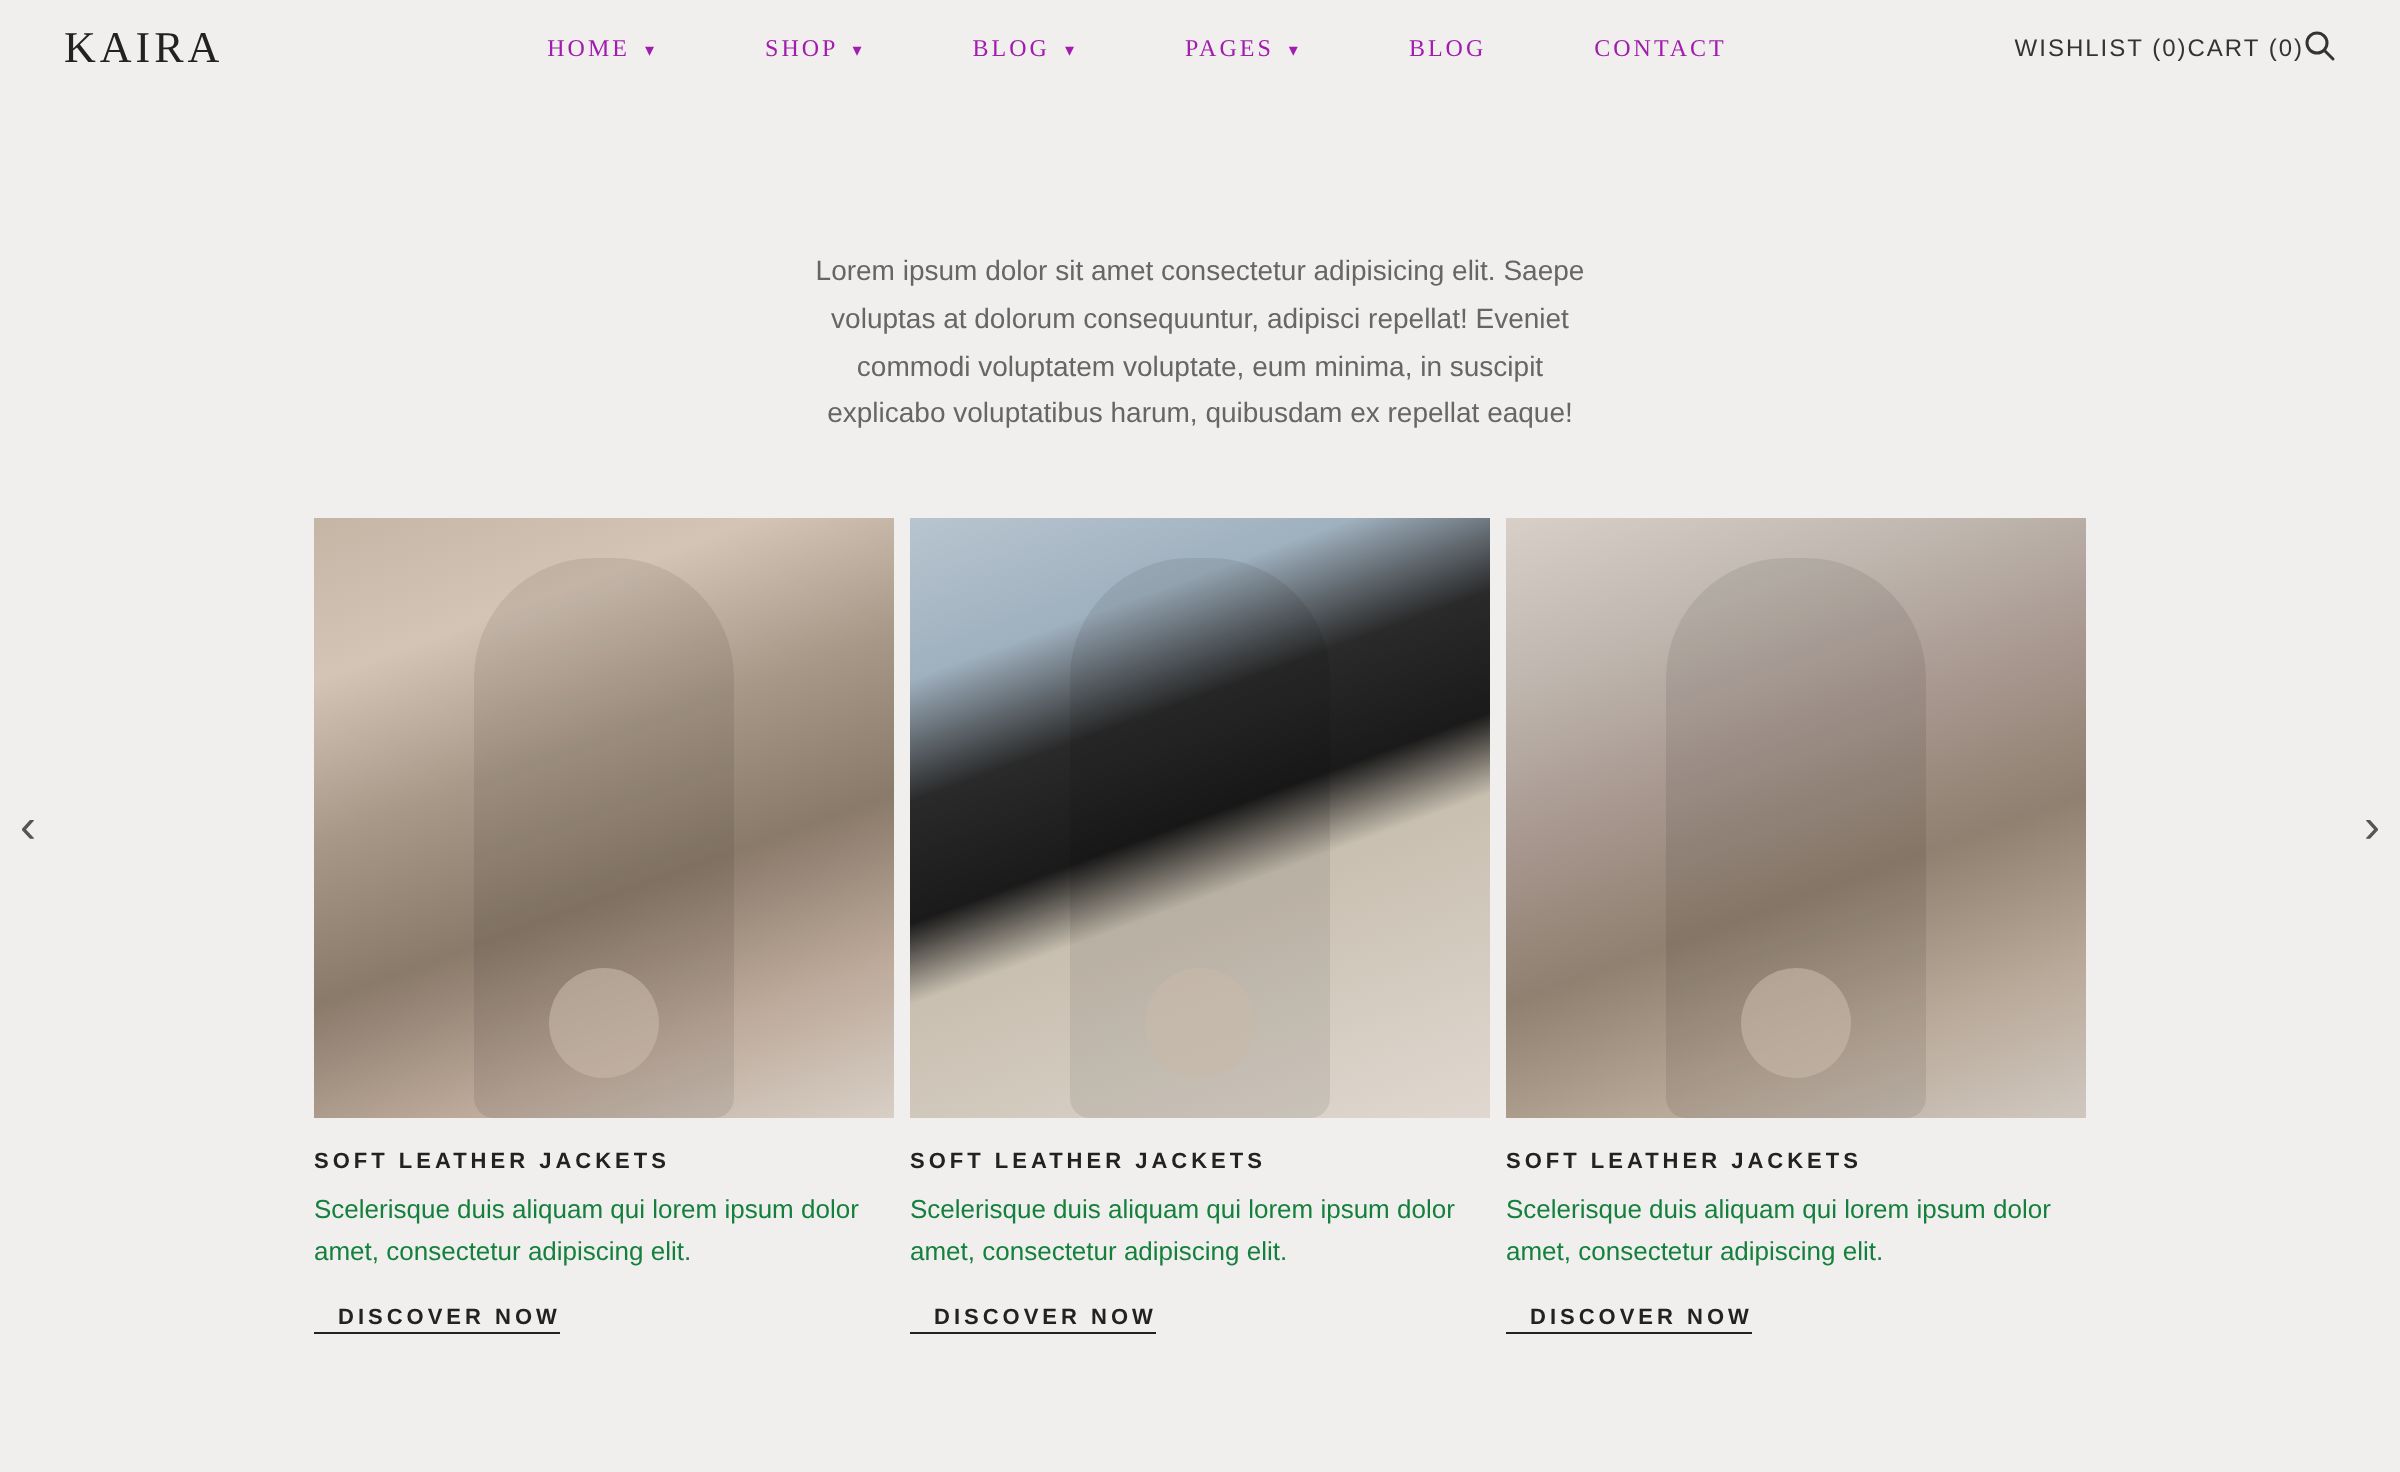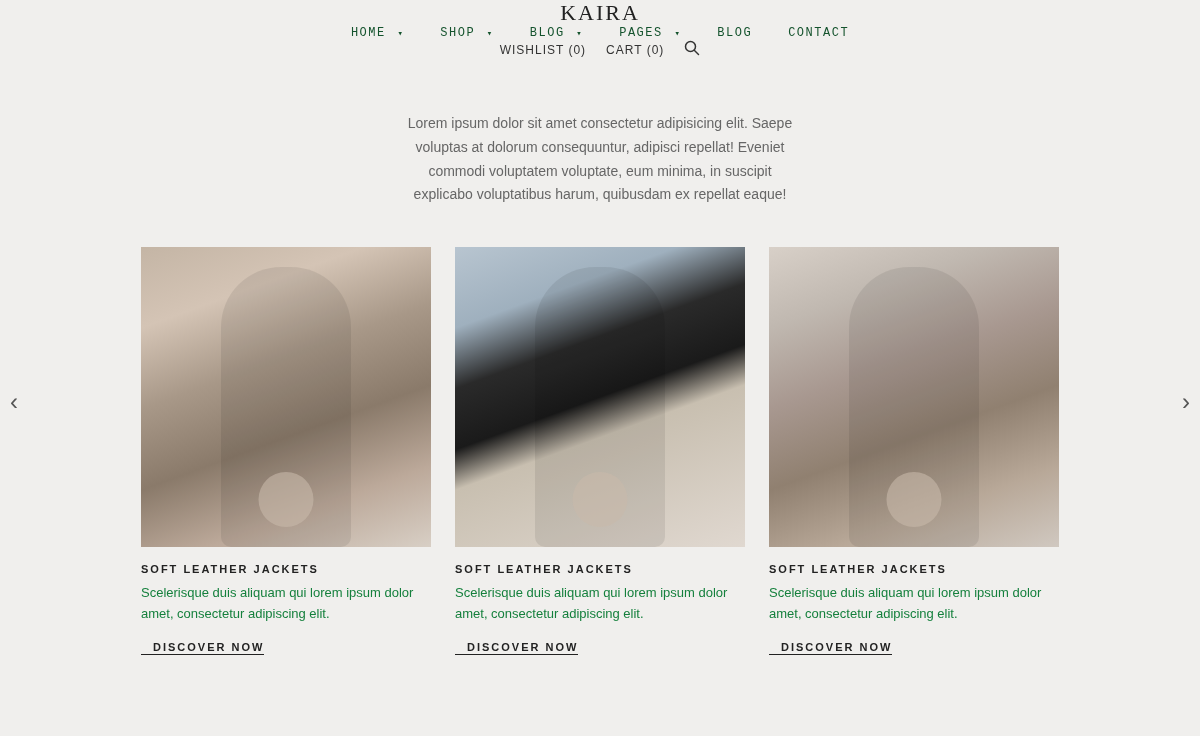--- a/index.html
+++ b/index.html
@@ -13,57 +13,56 @@
 
     
     header {
       background: #f0efed;
       height: 48px;
       display: flex;
       align-items: center;
       justify-content: space-between;
       padding: 0 32px;
       border-bottom: none;
-      flex-direction: column;
     }
 
     .logo {
       font-family: 'Georgia', serif;
       font-size: 22px;
       font-weight: 400;
       letter-spacing: 2px;
       color: #222;
       text-transform: uppercase;
     }
 
     nav {
       display: flex;
       gap: 36px;
       align-items: center;
     }
 
     nav a {
       text-decoration: none;
-      color: #14532d;
-      font-family: Liberation Mono, monospace;
+      color: #a21caf;
+      font-family: Liberation Serif, serif;
       font-size: 12px;
       letter-spacing: 1.5px;
       text-transform: uppercase;
       font-weight: 400;
+      margin-left: 18px;
     }
 
     nav a .arrow {
       font-size: 9px;
       margin-left: 3px;
     }
 
     .header-right {
       display: flex;
       align-items: center;
-      gap: 20px;
     }
 
     .header-right span {
       font-family: 'Arial', sans-serif;
       font-size: 12px;
       letter-spacing: 1px;
       text-transform: uppercase;
       color: #333;
       cursor: pointer;
     }
@@ -88,21 +87,21 @@
       margin-bottom: 24px;
       letter-spacing: 1px;
     }
 
     .section-desc {
       font-family: 'Arial', sans-serif;
       font-size: 14px;
       color: #666;
       line-height: 1.7;
       max-width: 400px;
-      margin: 4px auto 40px;
+      margin: 16px auto 40px;
     }
 
     
     .carousel-container {
       position: relative;
       display: flex;
       align-items: center;
       justify-content: center;
     }
 
@@ -122,21 +121,21 @@
     .carousel-arrow.left {
       left: 10px;
     }
 
     .carousel-arrow.right {
       right: 10px;
     }
 
     .products-grid {
       display: flex;
-      gap: 24px;
+      gap: 8px;
       justify-content: center;
       padding: 0 60px;
     }
 
     .product-card {
       width: 290px;
       text-align: left;
     }
 
     .product-image {

